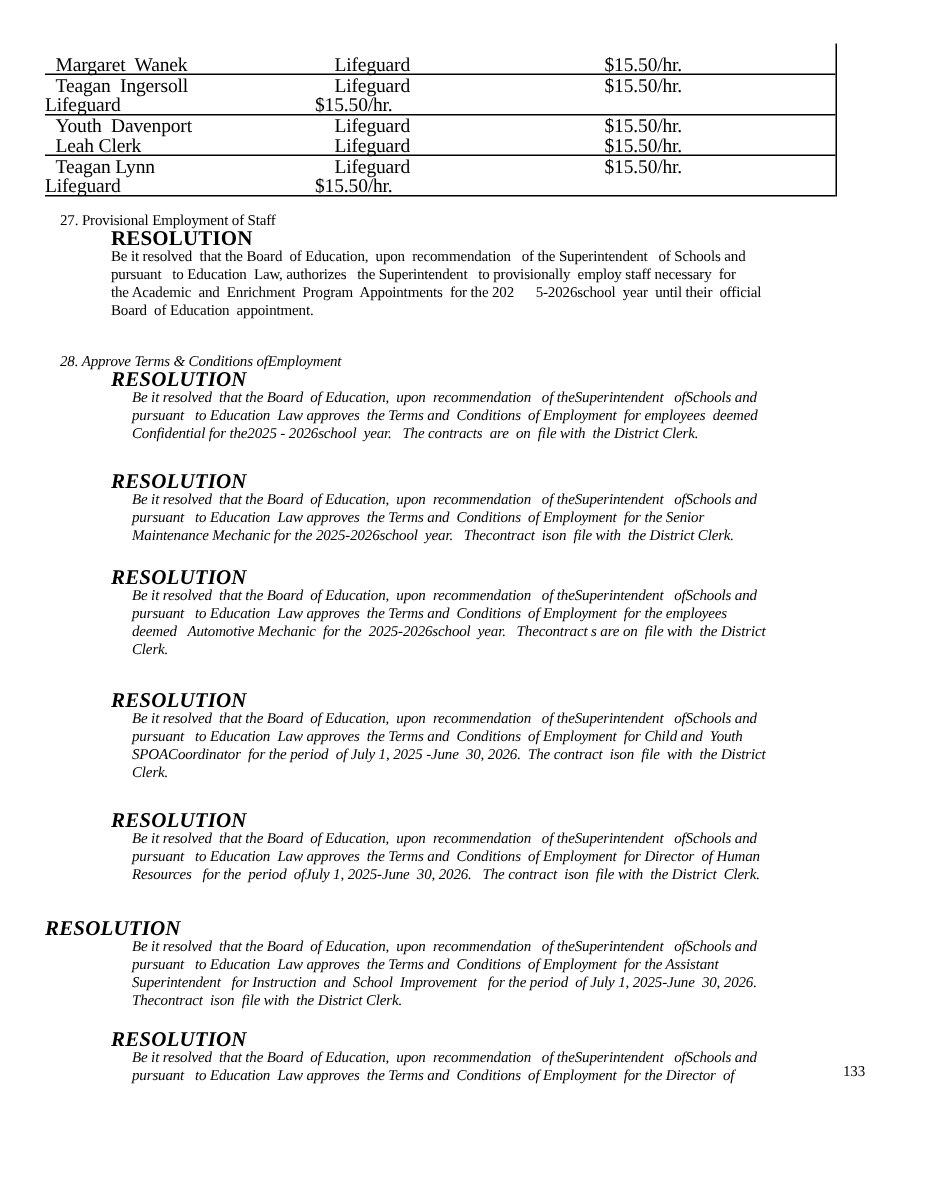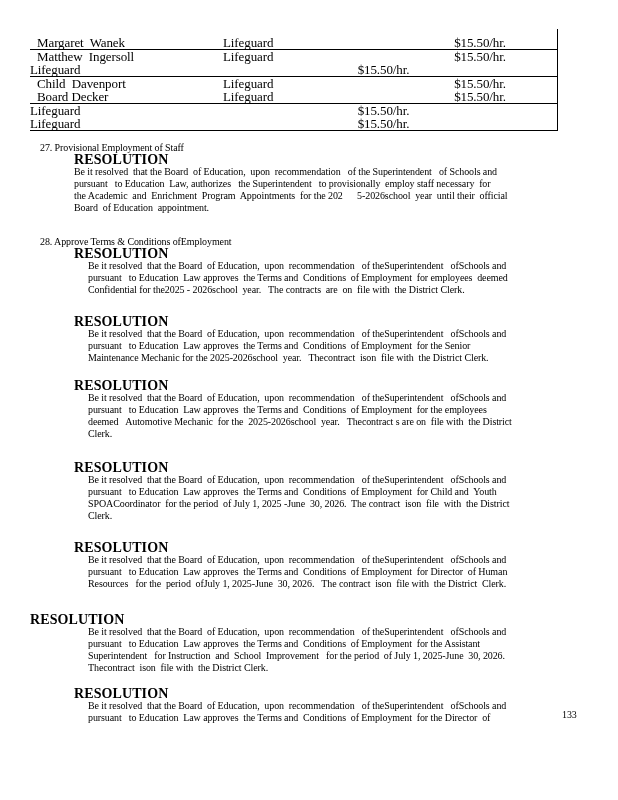--- a/index.html
+++ b/index.html
@@ -26,42 +26,42 @@
     box-sizing:border-box;
     display:flex;
     height:13.5px;
     line-height:13.5px;
     white-space:pre;
     font-size:13px;
   }
   .t-row.rule { border-bottom:1.5px solid #000; }
   .c-name { box-sizing:border-box; width:193px; padding-left:7px; }
   .c-pos  { box-sizing:border-box; width:180px; }
-  .c-rate { flex:1;text-align:center; }
+  .c-rate { flex:1; }
   
   .sec-heading {
     margin-left:40px;
     line-height:12px;
     white-space:pre;
   }
   .res-label {
     margin-left:74px;
     font-weight:bold;
     font-size:14px;
     letter-spacing:0.1px;
     line-height:12px;
   }
   .res-body {
     margin-left:88px;
     line-height:12px;
     white-space:pre;
   }
   .sec27 { margin-top:11px; }
   .sec27 .res-body { margin-left:74px; }
-  .sec28 { margin-top:22px; }
+  .sec28 { margin-top:22px;font-style:italic; }
   .res-block.outdent .res-label { margin-left:30px; }
   .mt14 { margin-top:14px; }
   .mt16 { margin-top:16px; }
   .mt20 { margin-top:20px; }
   .mt22 { margin-top:22px; }
   .mt24 { margin-top:24px; }
   .page-number {
     position:absolute;
     left:562px; top:709px;
     line-height:12px;
@@ -72,39 +72,40 @@
 
 <div class="page">
 
   <div class="staff-table">
     <div class="t-row rule">
       <div class="c-name">Margaret  Wanek</div>
       <div class="c-pos">Lifeguard</div>
       <div class="c-rate">$15.50/hr.</div>
     </div>
     <div class="t-row">
-      <div class="c-name">Matthew  Ingersoll</div>
+      <div class="c-name">Teagan  Ingersoll</div>
       <div class="c-pos">Lifeguard</div>
       <div class="c-rate">$15.50/hr.</div>
     </div>
     <div class="t-row rule">
       <div class="c-pos">Lifeguard</div>
       <div class="c-rate">$15.50/hr.</div>
     </div>
     <div class="t-row">
-      <div class="c-name">Child  Davenport</div>
+      <div class="c-name">Youth  Davenport</div>
       <div class="c-pos">Lifeguard</div>
       <div class="c-rate">$15.50/hr.</div>
     </div>
     <div class="t-row rule">
-      <div class="c-name">Board Decker</div>
+      <div class="c-name">Leah Clerk</div>
       <div class="c-pos">Lifeguard</div>
       <div class="c-rate">$15.50/hr.</div>
     </div>
     <div class="t-row">
+      <div class="c-name">Teagan Lynn</div>
       <div class="c-pos">Lifeguard</div>
       <div class="c-rate">$15.50/hr.</div>
     </div>
     <div class="t-row rule">
       <div class="c-pos">Lifeguard</div>
       <div class="c-rate">$15.50/hr.</div>
     </div>
   </div>
 
   <div class="sec sec27">

